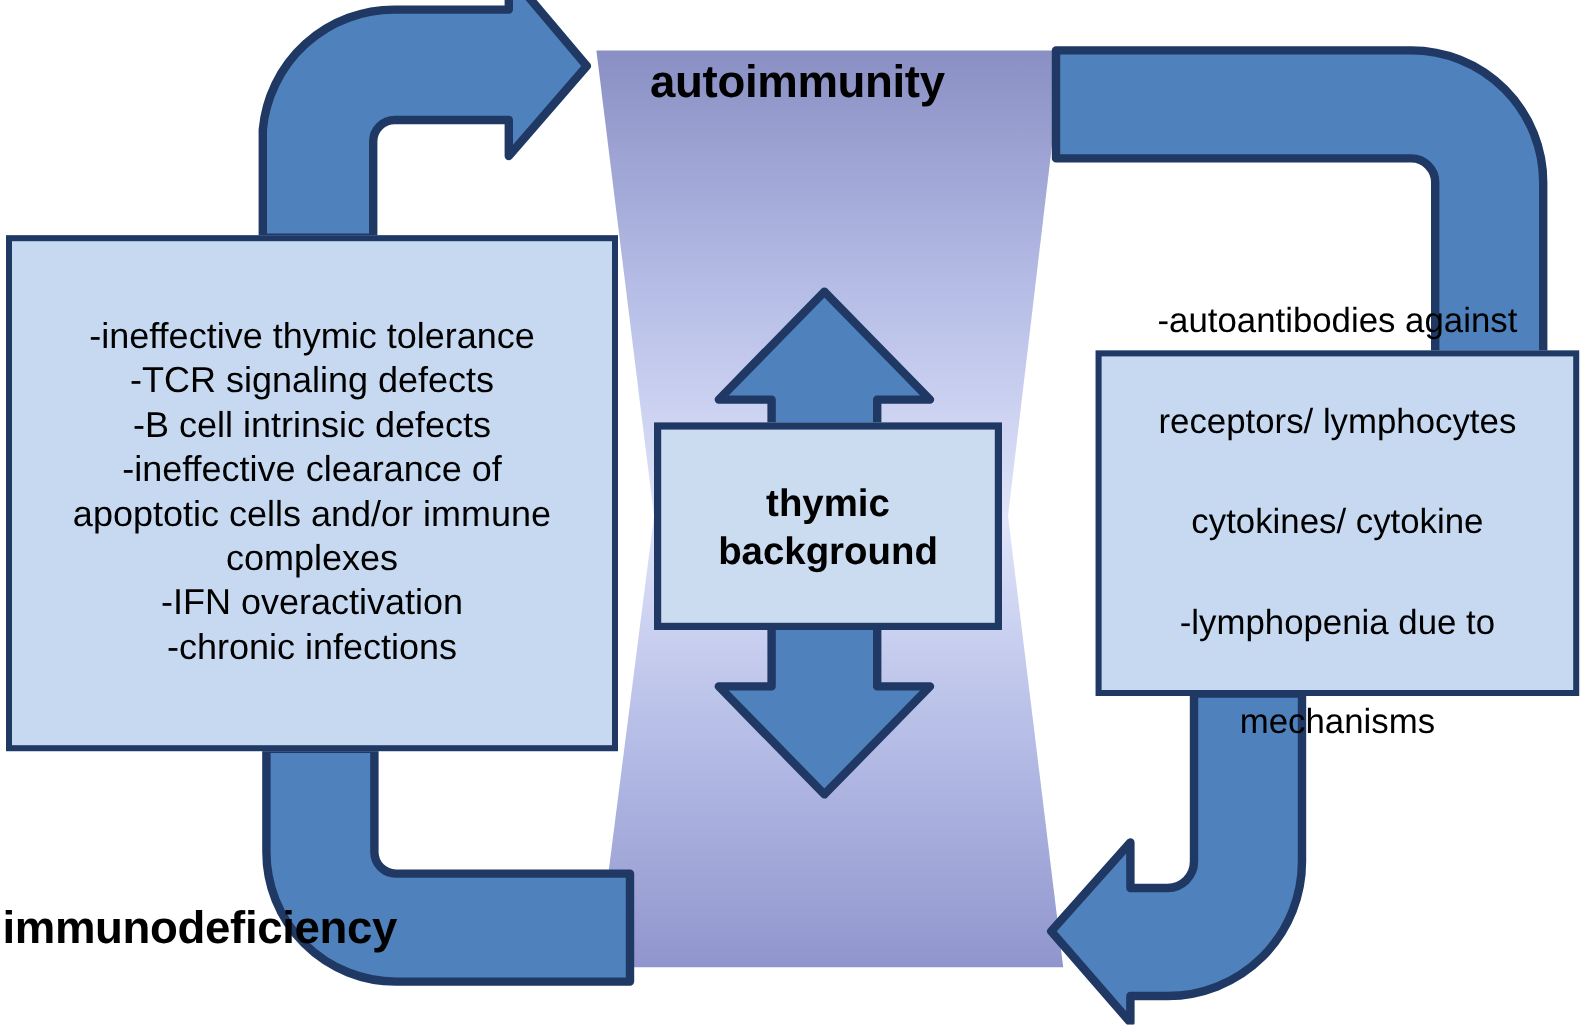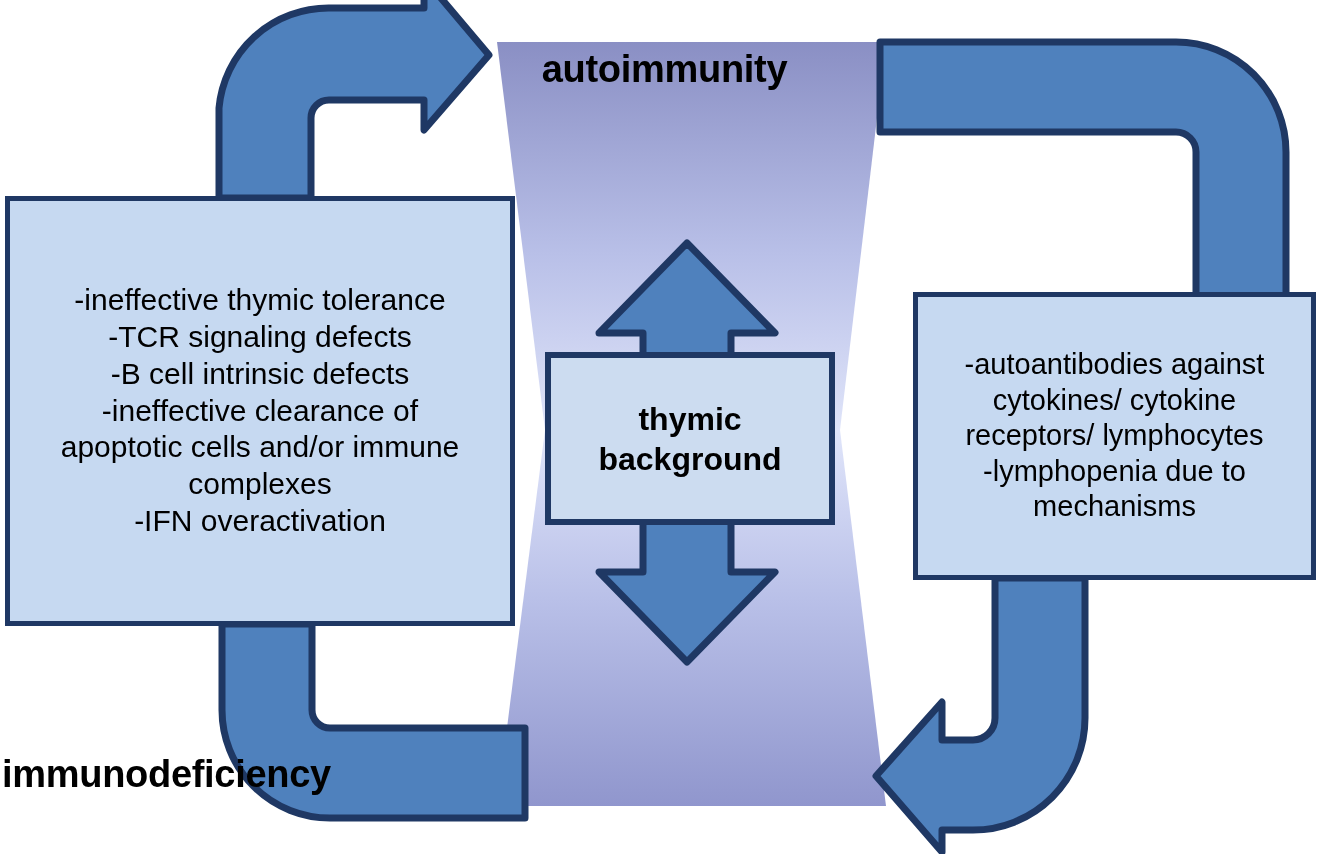--- a/index.html
+++ b/index.html
@@ -49,20 +49,21 @@
     line-height: 1.23;
   }
   #right-box {
     left: 913px;
     top: 292px;
     width: 403px;
     height: 288px;
     padding: 6px 10px;
     font-size: 29px;
     line-height: 1.23;
+    gap: 48px;
   }
   #center-box {
     left: 545px;
     top: 352px;
     width: 290px;
     height: 173px;
     padding: 4px 6px;
     font-size: 32px;
     font-weight: bold;
     line-height: 1.25;
@@ -202,26 +203,27 @@
   <div class="pole-label" id="immunodeficiency-label">immunodeficiency</div>
 
   <div class="box" id="left-box">
     <span class="line">-ineffective thymic tolerance</span>
     <span class="line">-TCR signaling defects</span>
     <span class="line">-B cell intrinsic defects</span>
     <span class="line">-ineffective clearance of</span>
     <span class="line">apoptotic cells and/or immune</span>
     <span class="line">complexes</span>
     <span class="line">-IFN overactivation</span>
+    <span class="line">-chronic infections</span>
   </div>
 
   <div class="box" id="right-box">
     <span class="line">-autoantibodies against</span>
+    <span class="line">receptors/ lymphocytes</span>
     <span class="line">cytokines/ cytokine</span>
-    <span class="line">receptors/ lymphocytes</span>
     <span class="line">-lymphopenia due to</span>
     <span class="line">mechanisms</span>
   </div>
 
   <div class="box" id="center-box">
     <span class="line">thymic</span>
     <span class="line">background</span>
   </div>
 
 </div>

